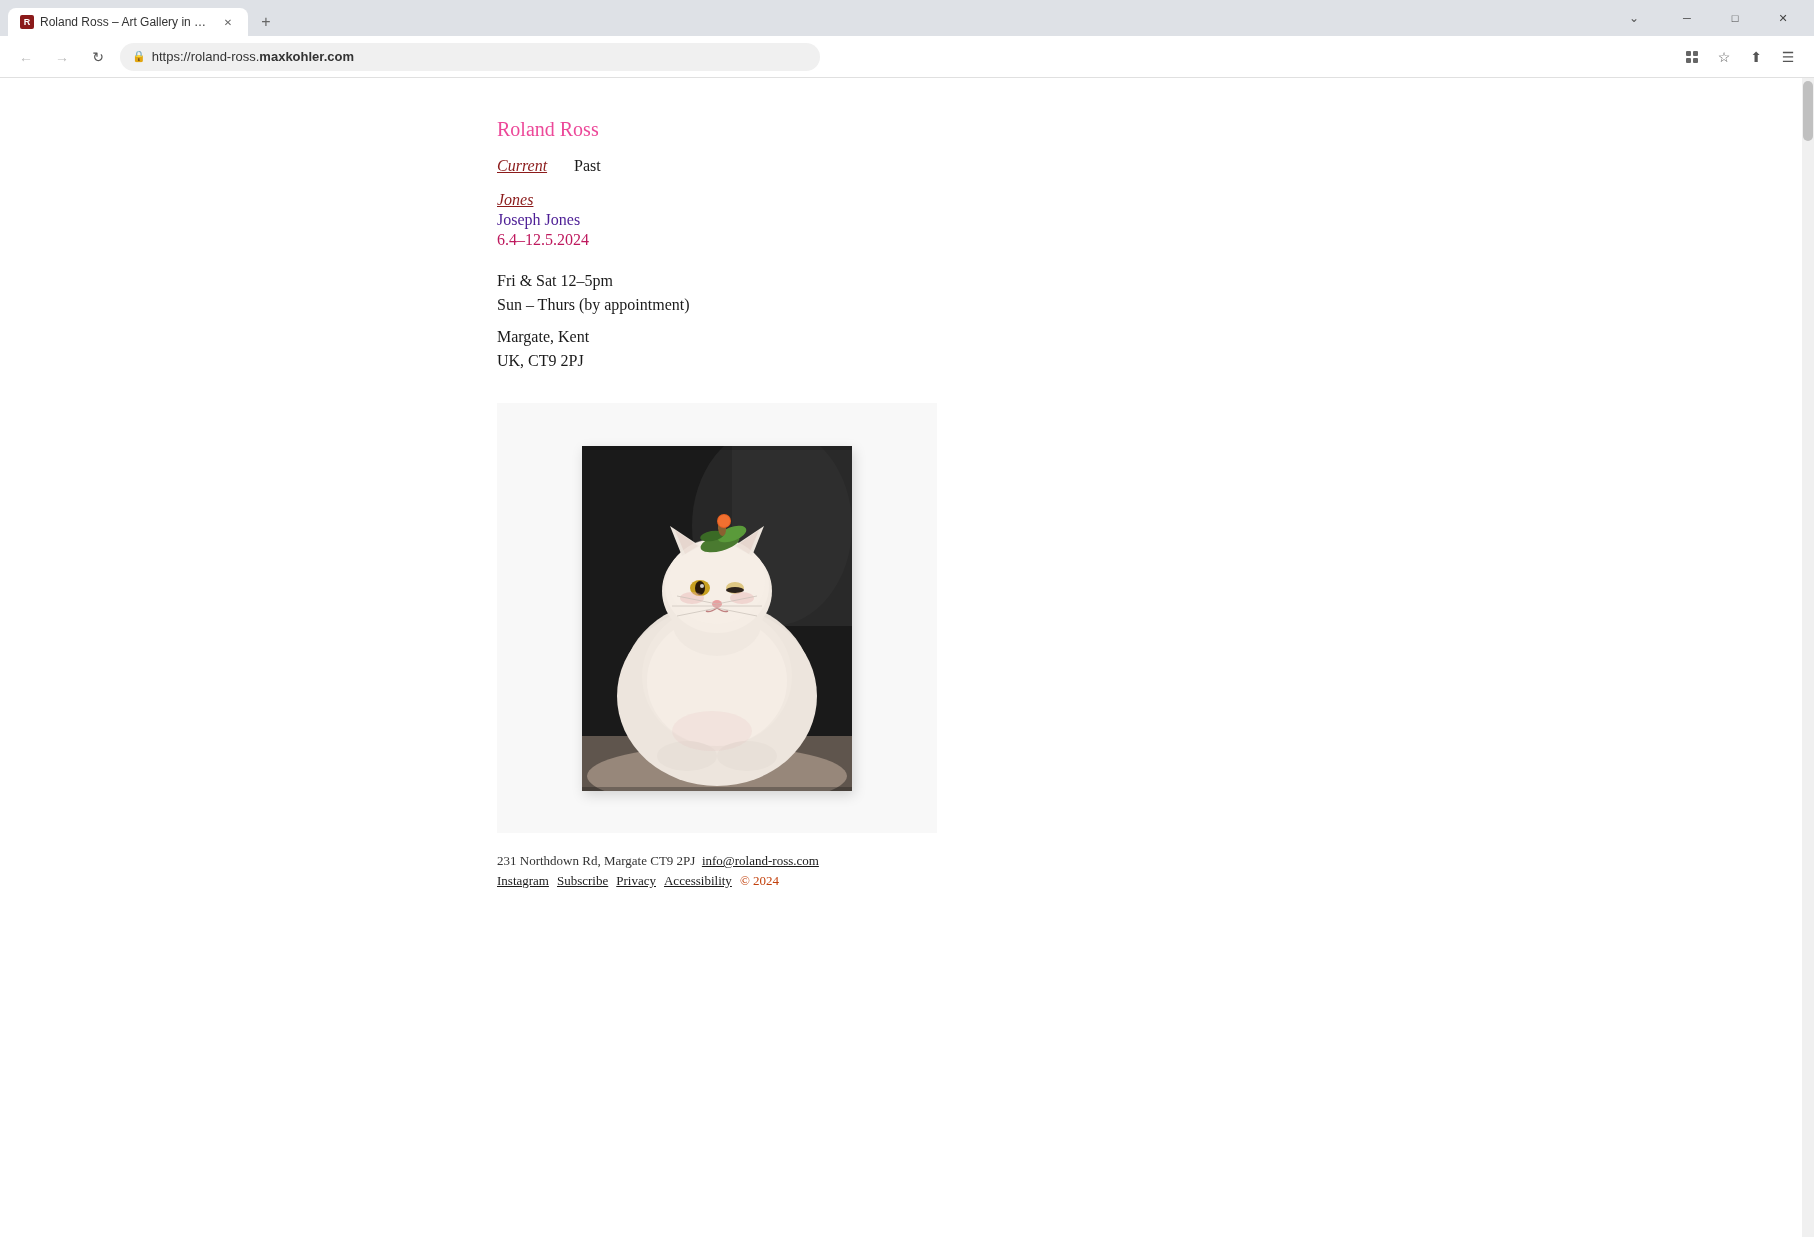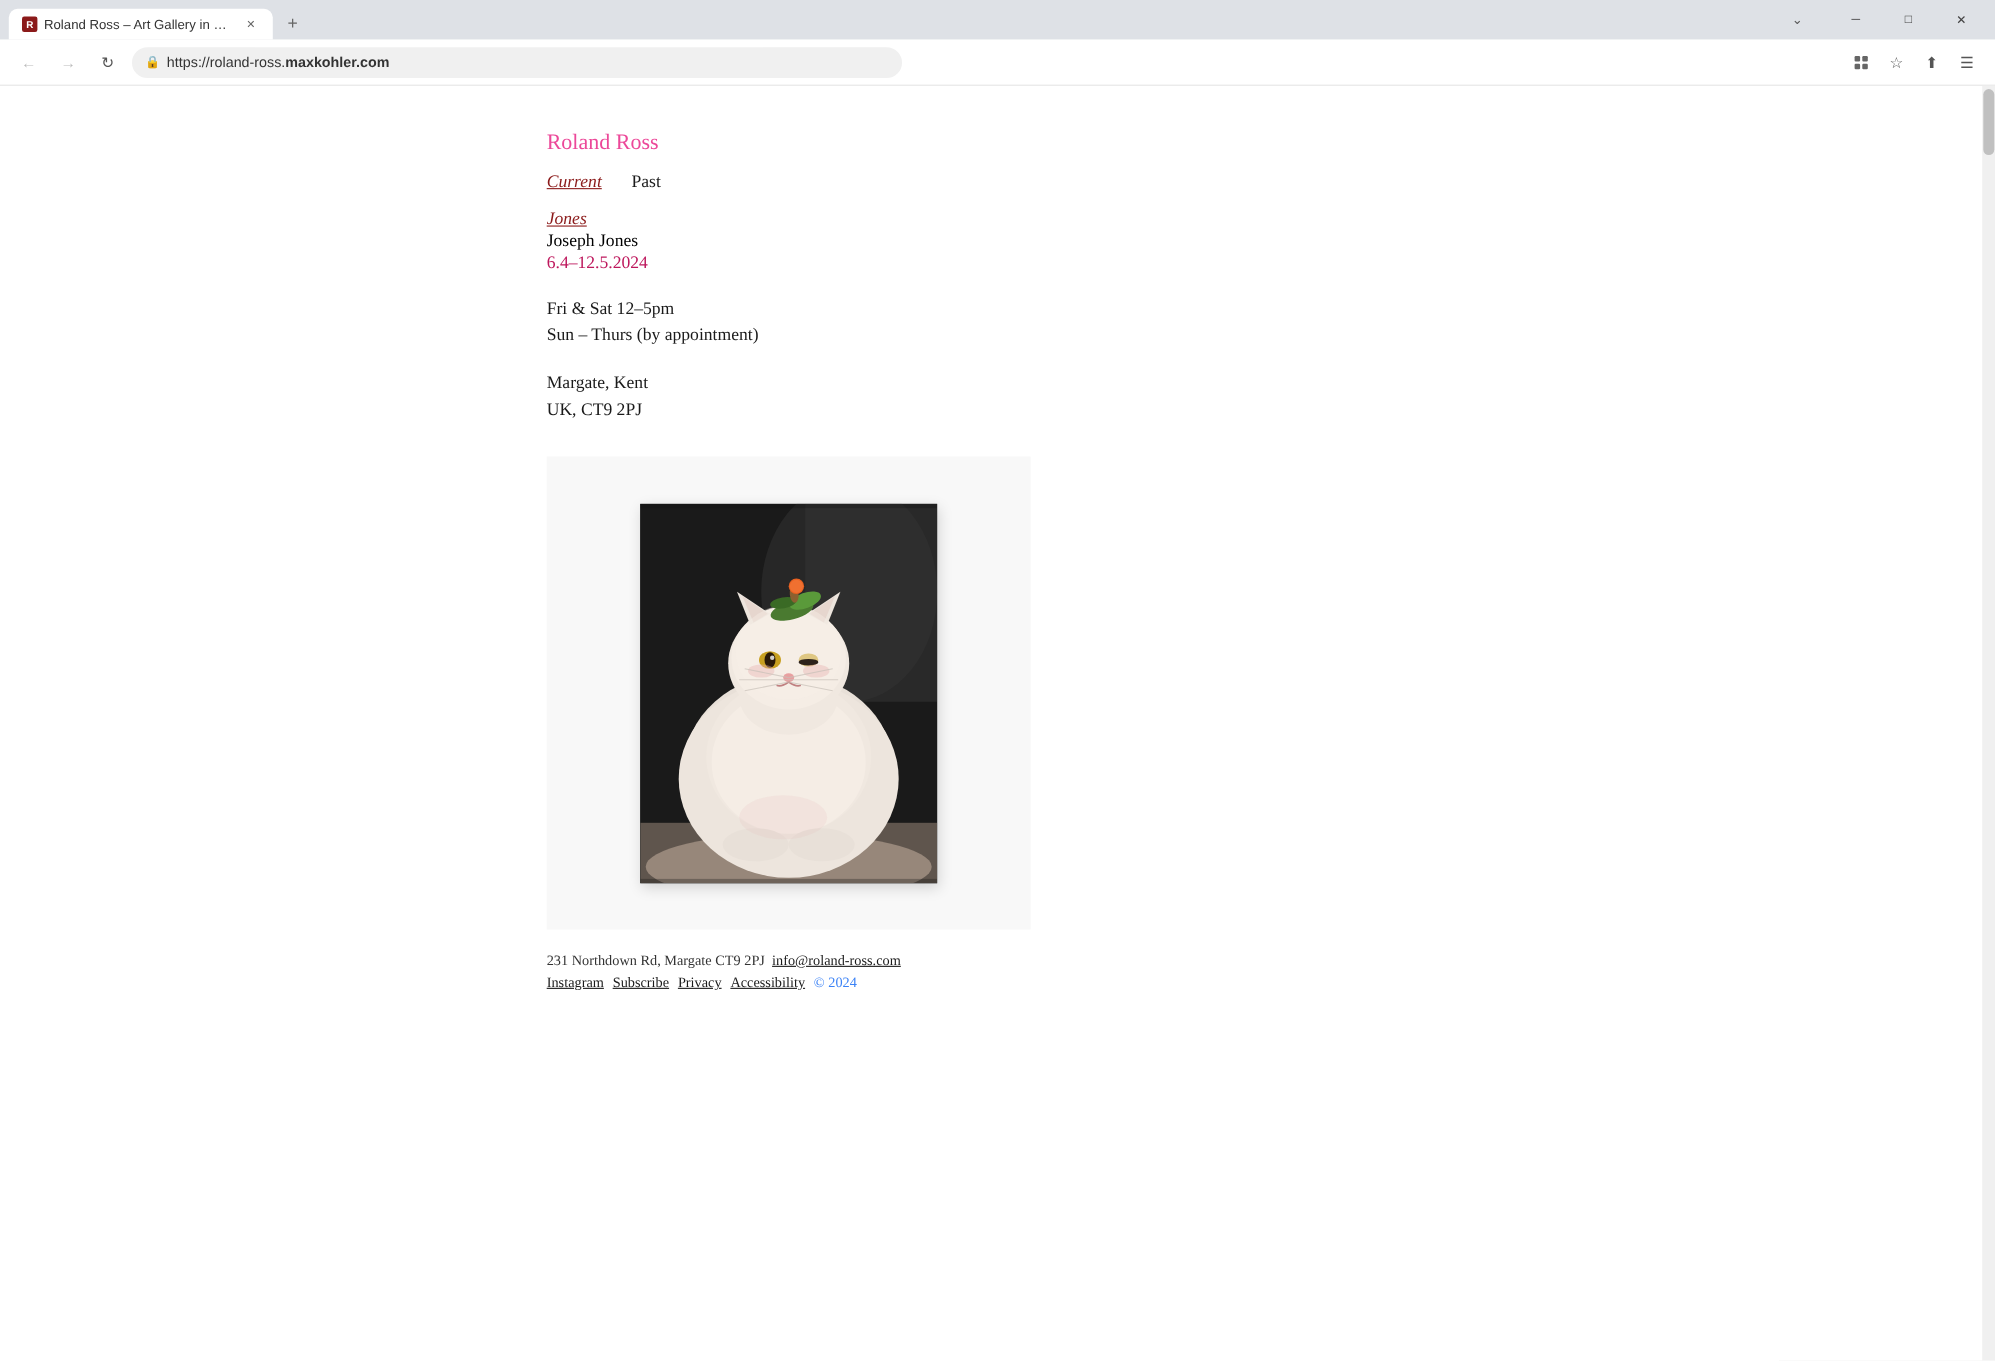--- a/index.html
+++ b/index.html
@@ -272,32 +272,32 @@
       text-decoration: underline;
       font-size: 16px;
       display: block;
       margin-bottom: 2px;
       cursor: pointer;
     }
 
     .exhibit-artist {
       font-family: Georgia, 'Times New Roman', serif;
       font-size: 16px;
-      color: #000000;
+      color: #4c1d95;
       margin-bottom: 2px;
     }
 
     .exhibit-dates {
       font-family: Georgia, 'Times New Roman', serif;
       font-size: 16px;
       color: #be185d;
     }
 
     .opening-hours {
-      margin-bottom: 20px;
+      margin-bottom: 8px;
     }
 
     .hours-line {
       font-family: Georgia, 'Times New Roman', serif;
       font-size: 16px;
       color: #1a1a1a;
       line-height: 1.5;
     }
 
     .address-section {
@@ -351,21 +351,21 @@
 
     .footer-link {
       color: #1a1a1a;
       text-decoration: underline;
       cursor: pointer;
       font-size: 13px;
       margin-right: 8px;
     }
 
     .footer-copyright {
-      color: #3b82f6;
+      color: #c2410c;
       font-size: 13px;
       font-family: Liberation Serif, serif;
     }
   </style>
 </head>
 <body>
 
 <div class="browser-window">
 
   <div class="title-bar">

